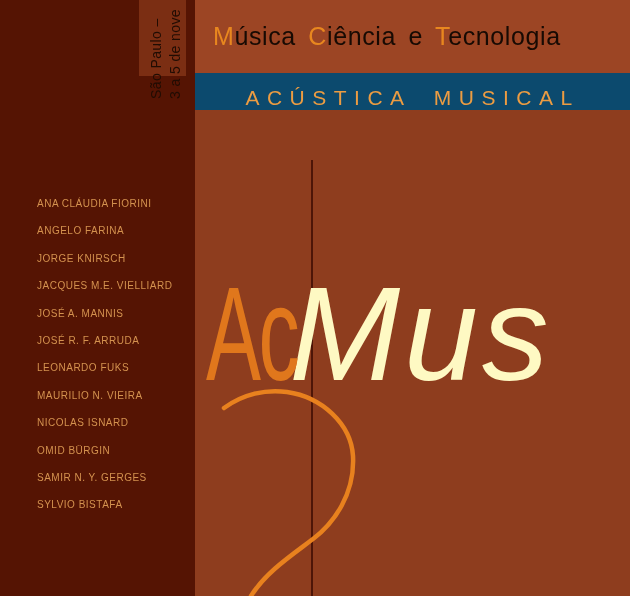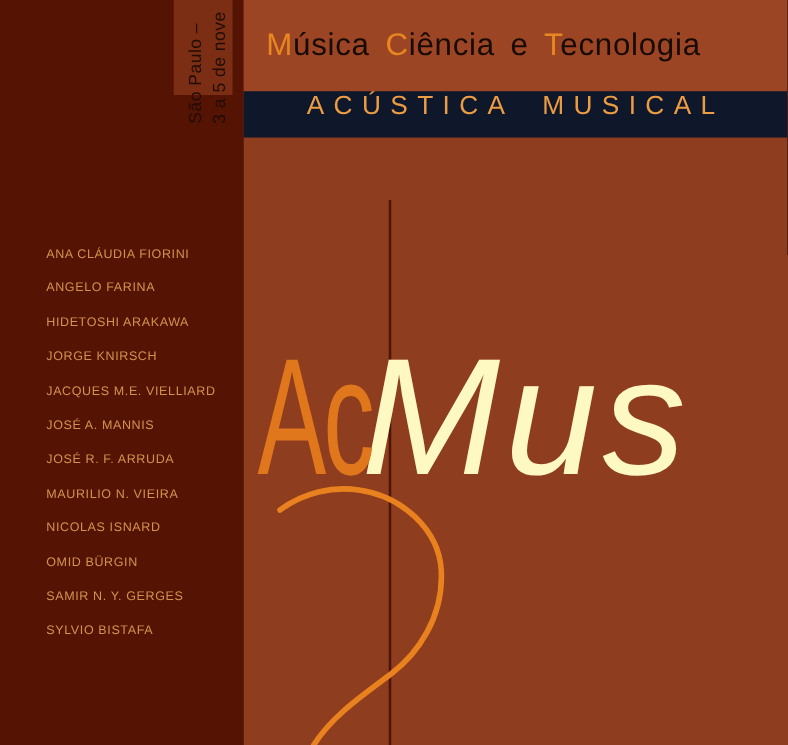--- a/index.html
+++ b/index.html
@@ -22,22 +22,22 @@
     position:absolute;left:195px;top:0;width:435px;height:73px;background:#9C4524;
     display:flex;align-items:center;
   }
   .title{
     padding-left:18px;font-size:25px;color:#170A03;letter-spacing:0.6px;word-spacing:5px;
     white-space:nowrap;
   }
   .title .accent{color:#E8871F;}
   
   .subtitle-band{
-    position:absolute;left:195px;top:73px;width:435px;height:37px;background:#0f172a;
-    display:flex;align-items:flex-start;justify-content:center;
+    position:absolute;left:195px;top:73px;width:435px;height:37px;background:#0c4a6e;
+    display:flex;align-items:flex-end;justify-content:center;
   }
   .subtitle{
     color:#EC9C42;font-size:21px;font-weight:300;letter-spacing:7.5px;word-spacing:10px;
     white-space:nowrap;
   }
   
   .names{position:absolute;left:37px;top:190px;}
   .name-item{
     color:#D4924F;font-size:10px;line-height:27.4px;letter-spacing:0.5px;
     white-space:nowrap;
@@ -78,25 +78,25 @@
     <div class="title"><span class="accent">M</span><span>úsica</span> <span class="accent">C</span><span>iência</span> <span>e</span> <span class="accent">T</span><span>ecnologia</span></div>
   </div>
 
   <div class="subtitle-band">
     <div class="subtitle">ACÚSTICA MUSICAL</div>
   </div>
 
   <div class="names">
     <div class="name-item">ANA CLÁUDIA FIORINI</div>
     <div class="name-item">ANGELO FARINA</div>
-    <div class="name-item">HIDETOSHI ARAKAWA</div>
     <div class="name-item">JORGE KNIRSCH</div>
     <div class="name-item">JACQUES M.E. VIELLIARD</div>
     <div class="name-item">JOSÉ A. MANNIS</div>
     <div class="name-item">JOSÉ R. F. ARRUDA</div>
+    <div class="name-item">LEONARDO FUKS</div>
     <div class="name-item">MAURILIO N. VIEIRA</div>
     <div class="name-item">NICOLAS ISNARD</div>
     <div class="name-item">OMID BÜRGIN</div>
     <div class="name-item">SAMIR N. Y. GERGES</div>
     <div class="name-item">SYLVIO BISTAFA</div>
   </div>
 
   <svg class="decor" width="630" height="596" viewBox="0 0 630 596">
     <line x1="312" y1="160" x2="312" y2="596" stroke="#4D1507" stroke-width="2"></line>
     <path d="M 224 408 C 243 394, 266 389, 287 392 C 322 397, 351 424, 353 456

